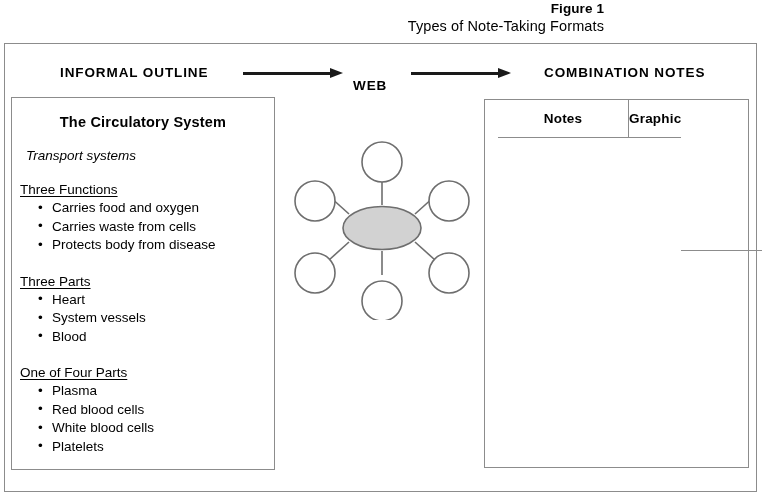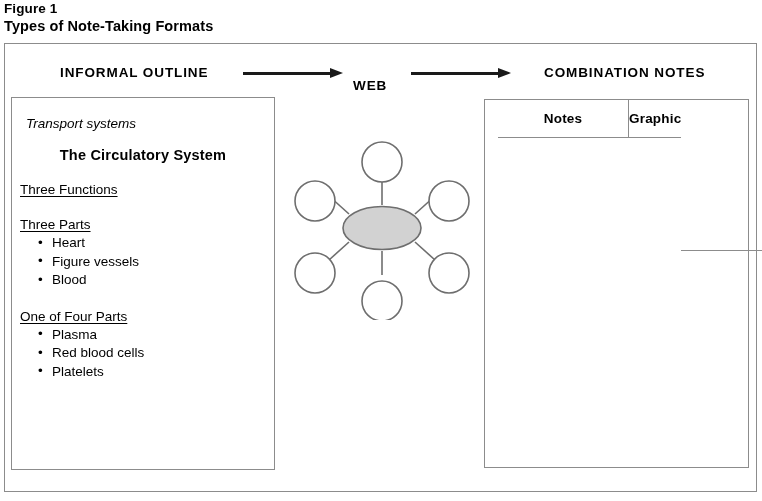--- a/index.html
+++ b/index.html
@@ -15,30 +15,31 @@
     overflow: hidden;
     position: relative;
   }
 
   
   #caption {
     position: absolute;
     left: 4px;
     top: 0px;
     width: 600px;
+    text-align: right;
   }
   #figure-label {
     font-size: 13.5px;
     font-weight: bold;
     line-height: 17px;
     letter-spacing: 0.1px;
   }
   #figure-title {
     font-size: 14.5px;
-    font-weight: bold;
+    font-weight: normal;
     line-height: 19px;
     letter-spacing: 0.1px;
   }
 
   
   #frame {
     position: absolute;
     left: 4px;
     top: 43px;
     width: 753px;
@@ -239,41 +240,47 @@
 
     <div class="arrow" id="arrow-2">
       <div class="shaft"></div>
       <div class="head"></div>
     </div>
 
     <div class="col-head" id="head-combo">COMBINATION NOTES</div>
   </div>
 
   <div id="outline-box">
+    <div id="outline-title">The Circulatory System</div>
     <div id="outline-subtitle">Transport systems</div>
-    <div id="outline-title">The Circulatory System</div>
 
     <div class="section-block">
       <span class="section-head">Three Functions</span>
+      <ul class="bullet-list">
+        <li>Carries food and oxygen</li>
+        <li>Carries waste from cells</li>
+        <li>Protects body from disease</li>
+      </ul>
     </div>
 
     <div class="section-block">
       <span class="section-head">Three Parts</span>
       <ul class="bullet-list">
         <li>Heart</li>
-        <li>Figure vessels</li>
+        <li>System vessels</li>
         <li>Blood</li>
       </ul>
     </div>
 
     <div class="section-block">
       <span class="section-head">One of Four Parts</span>
       <ul class="bullet-list">
         <li>Plasma</li>
         <li>Red blood cells</li>
+        <li>White blood cells</li>
         <li>Platelets</li>
       </ul>
     </div>
   </div>
 
   <div id="web-box">
     <svg id="web-svg" width="186" height="186" viewBox="0 0 186 186" xmlns="http://www.w3.org/2000/svg">
       <g stroke="#6e6e6e" stroke-width="1.6" fill="none">
         <line x1="93" y1="71" x2="93" y2="46"></line>
         <line x1="93" y1="117" x2="93" y2="141"></line>

